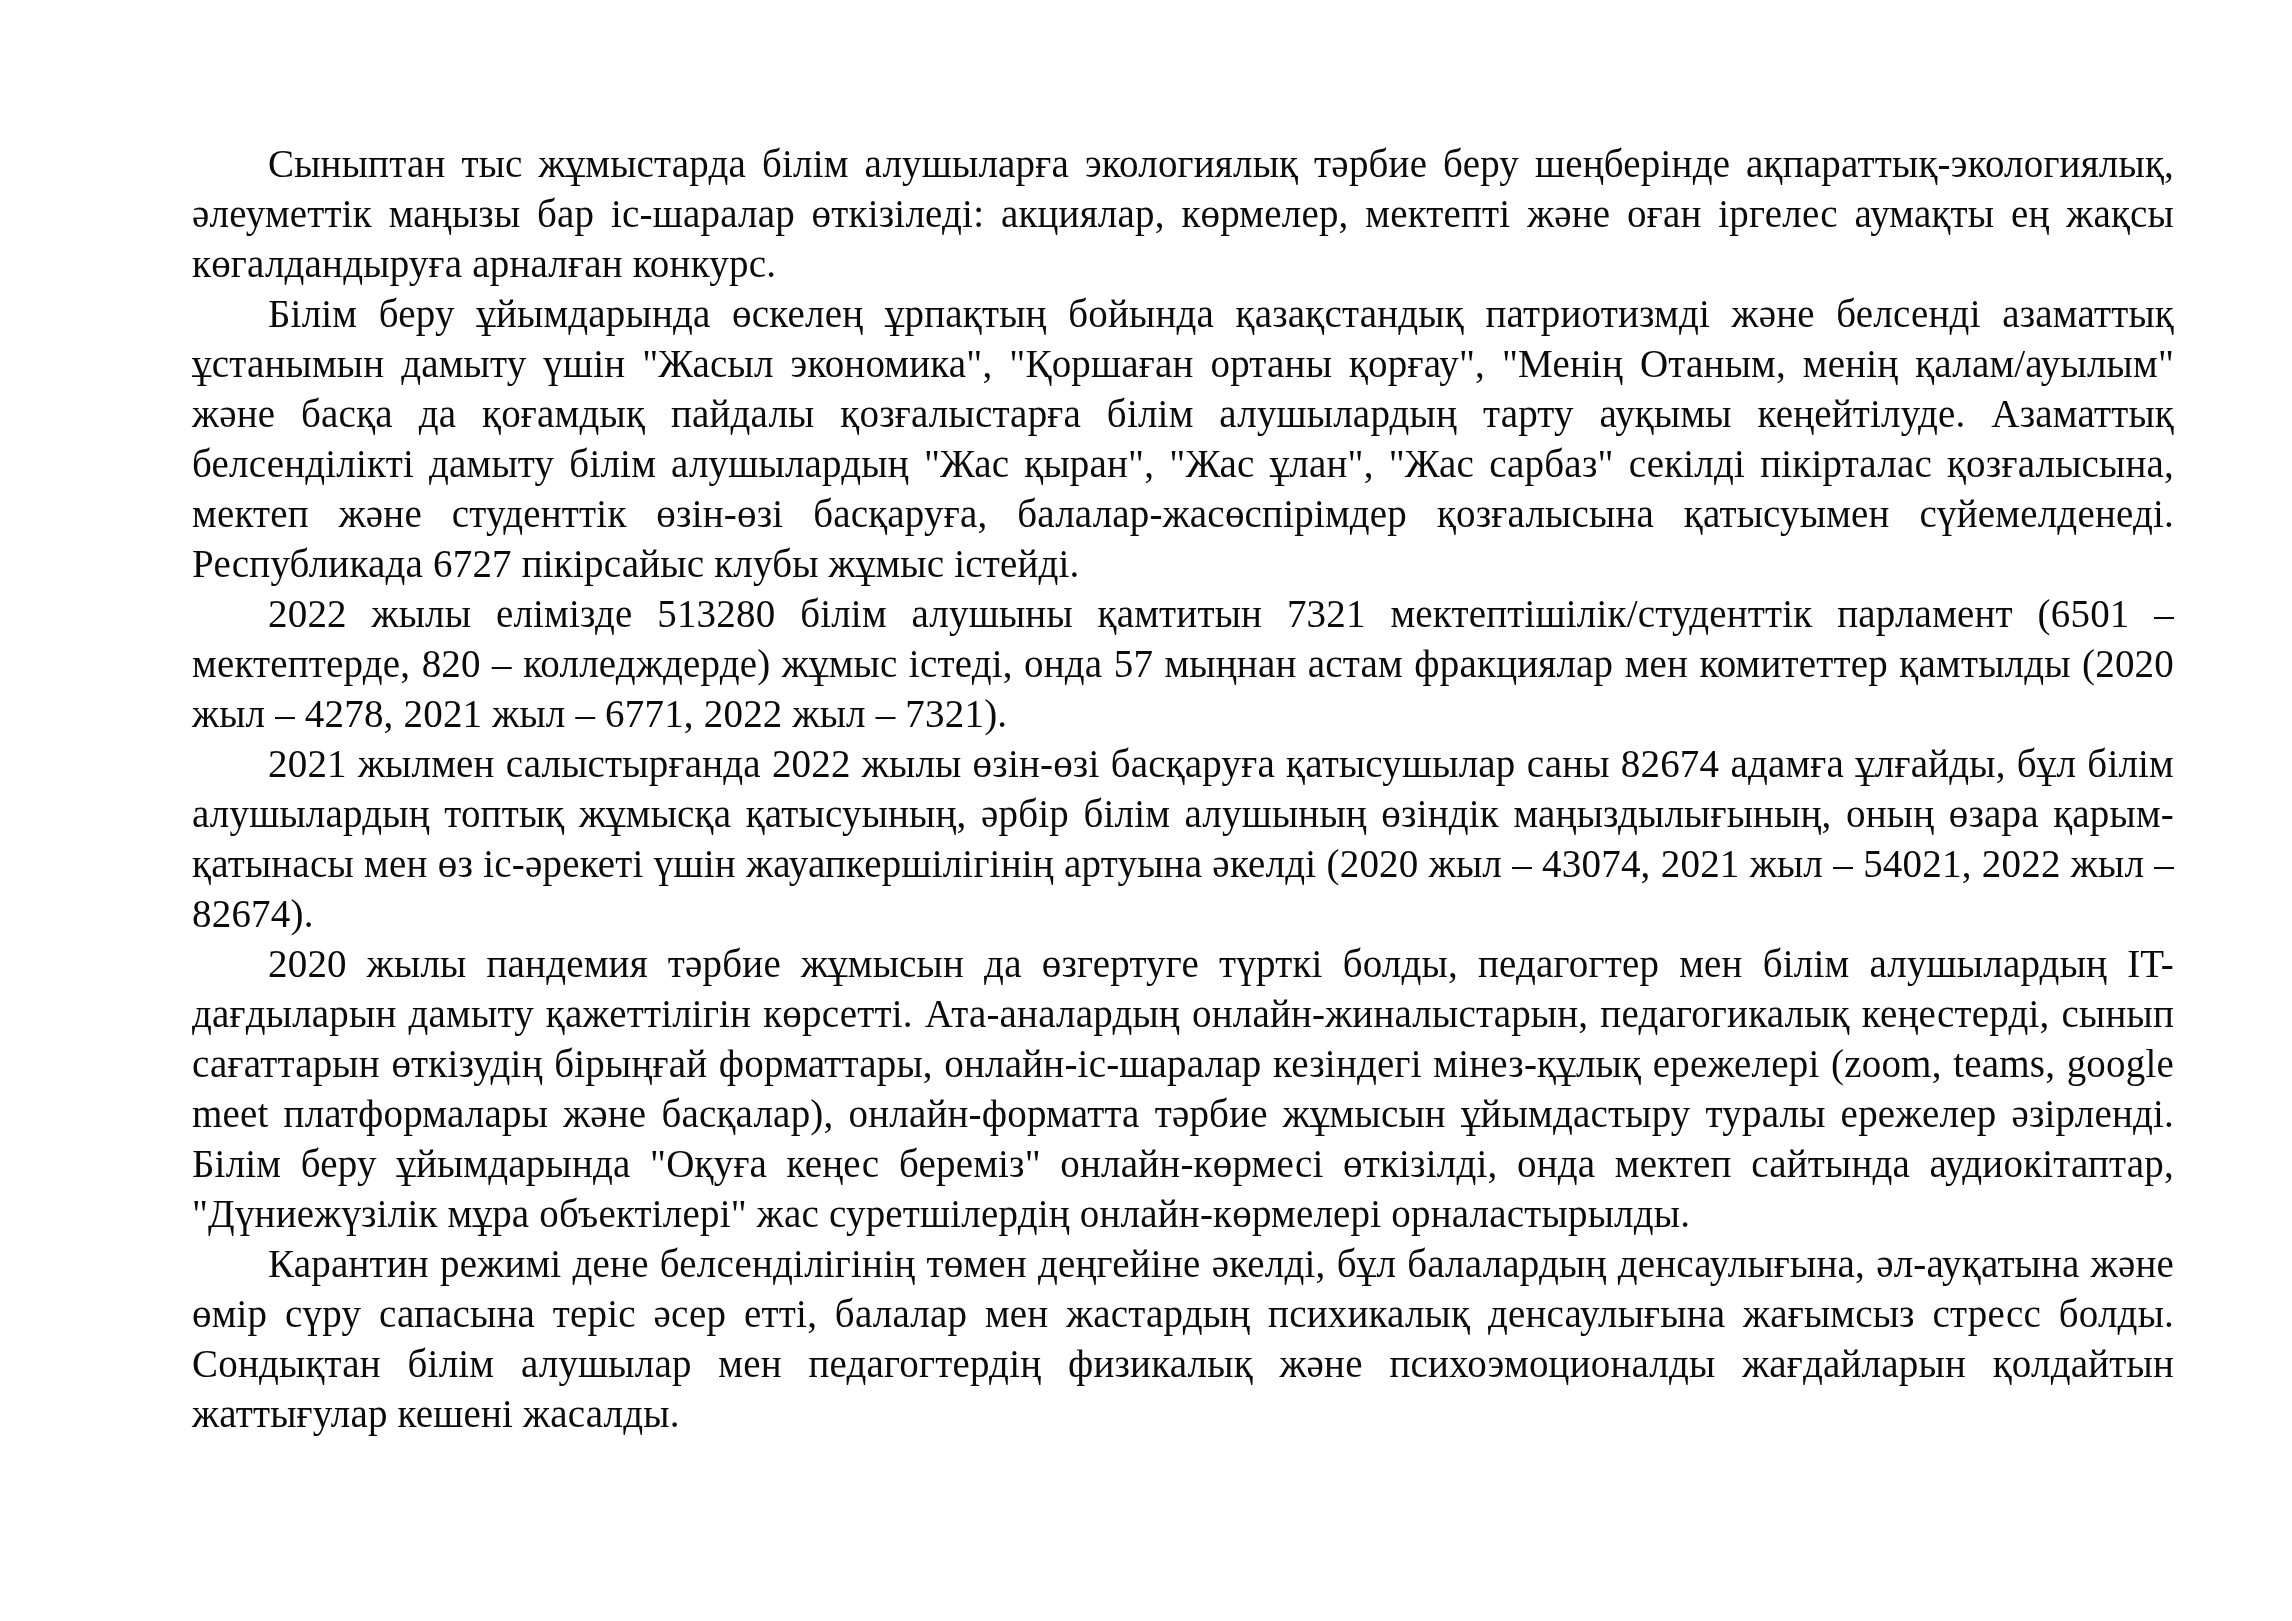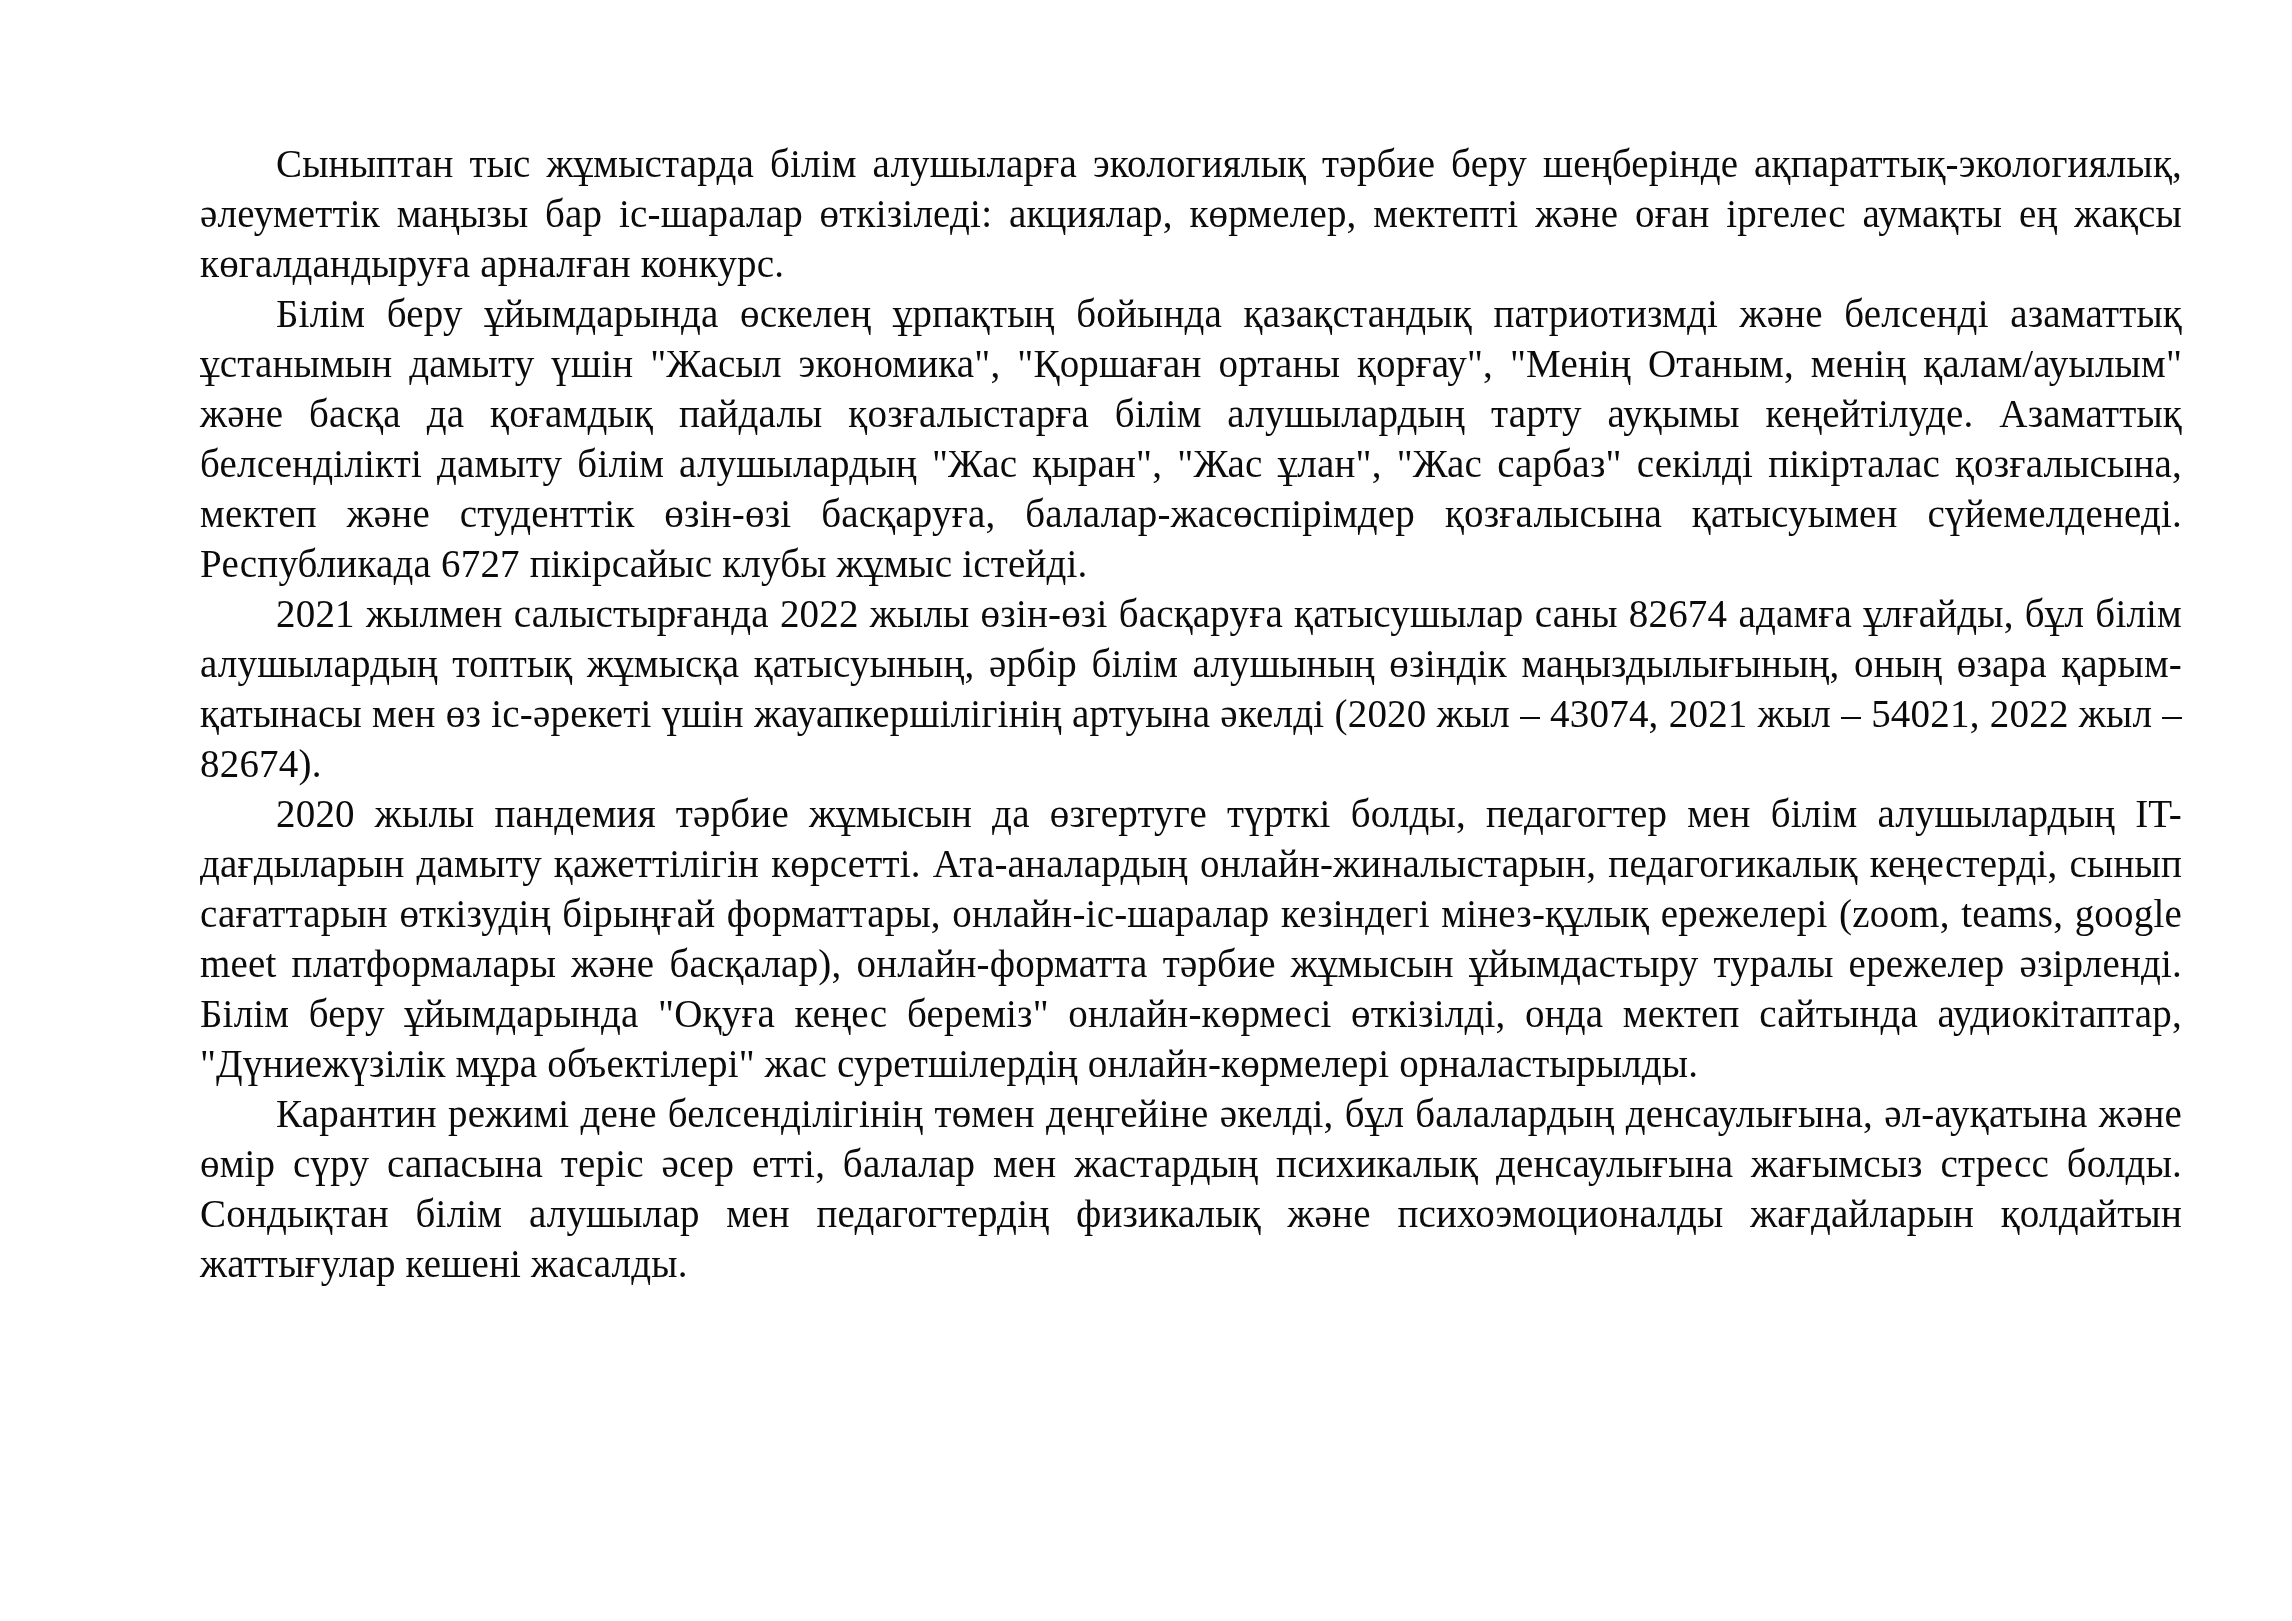--- a/index.html
+++ b/index.html
@@ -17,21 +17,21 @@
   .page {
     position: absolute;
     left: 0;
     top: 0;
     width: 2293px;
     height: 1621px;
     background: #ffffff;
   }
   .text-block {
     position: absolute;
-    left: 200px;
+    left: 192px;
     top: 139px;
     width: 1982px;
     color: #0b0b0b;
     font-size: 39px;
     line-height: 50px;
     text-align: justify;
     text-justify: inter-word;
     letter-spacing: 0.2px;
   }
   .text-block p {
@@ -40,18 +40,19 @@
     text-indent: 76px;
   }
 </style>
 </head>
 <body>
 
 <div class="page">
   <div class="text-block">
     <p>Сыныптан тыс жұмыстарда білім алушыларға экологиялық тәрбие беру шеңберінде ақпараттық-экологиялық, әлеуметтік маңызы бар іс-шаралар өткізіледі: акциялар, көрмелер, мектепті және оған іргелес аумақты ең жақсы көгалдандыруға арналған конкурс.</p>
     <p>Білім беру ұйымдарында өскелең ұрпақтың бойында қазақстандық патриотизмді және белсенді азаматтық ұстанымын дамыту үшін "Жасыл экономика", "Қоршаған ортаны қорғау", "Менің Отаным, менің қалам/ауылым" және басқа да қоғамдық пайдалы қозғалыстарға білім алушылардың тарту ауқымы кеңейтілуде. Азаматтық белсенділікті дамыту білім алушылардың "Жас қыран", "Жас ұлан", "Жас сарбаз" секілді пікірталас қозғалысына, мектеп және студенттік өзін-өзі басқаруға, балалар-жасөспірімдер қозғалысына қатысуымен сүйемелденеді. Республикада 6727 пікірсайыс клубы жұмыс істейді.</p>
+    <p>2022 жылы елімізде 513280 білім алушыны қамтитын 7321 мектептішілік/студенттік парламент (6501 – мектептерде, 820 – колледждерде) жұмыс істеді, онда 57 мыңнан астам фракциялар мен комитеттер қамтылды (2020 жыл – 4278, 2021 жыл – 6771, 2022 жыл – 7321).</p>
     <p>2021 жылмен салыстырғанда 2022 жылы өзін-өзі басқаруға қатысушылар саны 82674 адамға ұлғайды, бұл білім алушылардың топтық жұмысқа қатысуының, әрбір білім алушының өзіндік маңыздылығының, оның өзара қарым-қатынасы мен өз іс-әрекеті үшін жауапкершілігінің артуына әкелді (2020 жыл – 43074, 2021 жыл – 54021, 2022 жыл – 82674).</p>
     <p>2020 жылы пандемия тәрбие жұмысын да өзгертуге түрткі болды, педагогтер мен білім алушылардың IT-дағдыларын дамыту қажеттілігін көрсетті. Ата-аналардың онлайн-жиналыстарын, педагогикалық кеңестерді, сынып сағаттарын өткізудің бірыңғай форматтары, онлайн-іс-шаралар кезіндегі мінез-құлық ережелері (zoom, teams, google meet платформалары және басқалар), онлайн-форматта тәрбие жұмысын ұйымдастыру туралы ережелер әзірленді. Білім беру ұйымдарында "Оқуға кеңес береміз" онлайн-көрмесі өткізілді, онда мектеп сайтында аудиокітаптар, "Дүниежүзілік мұра объектілері" жас суретшілердің онлайн-көрмелері орналастырылды.</p>
     <p>Карантин режимі дене белсенділігінің төмен деңгейіне әкелді, бұл балалардың денсаулығына, әл-ауқатына және өмір сүру сапасына теріс әсер етті, балалар мен жастардың психикалық денсаулығына жағымсыз стресс болды. Сондықтан білім алушылар мен педагогтердің физикалық және психоэмоционалды жағдайларын қолдайтын жаттығулар кешені жасалды.</p>
   </div>
 </div>
 
 
 </body></html>

